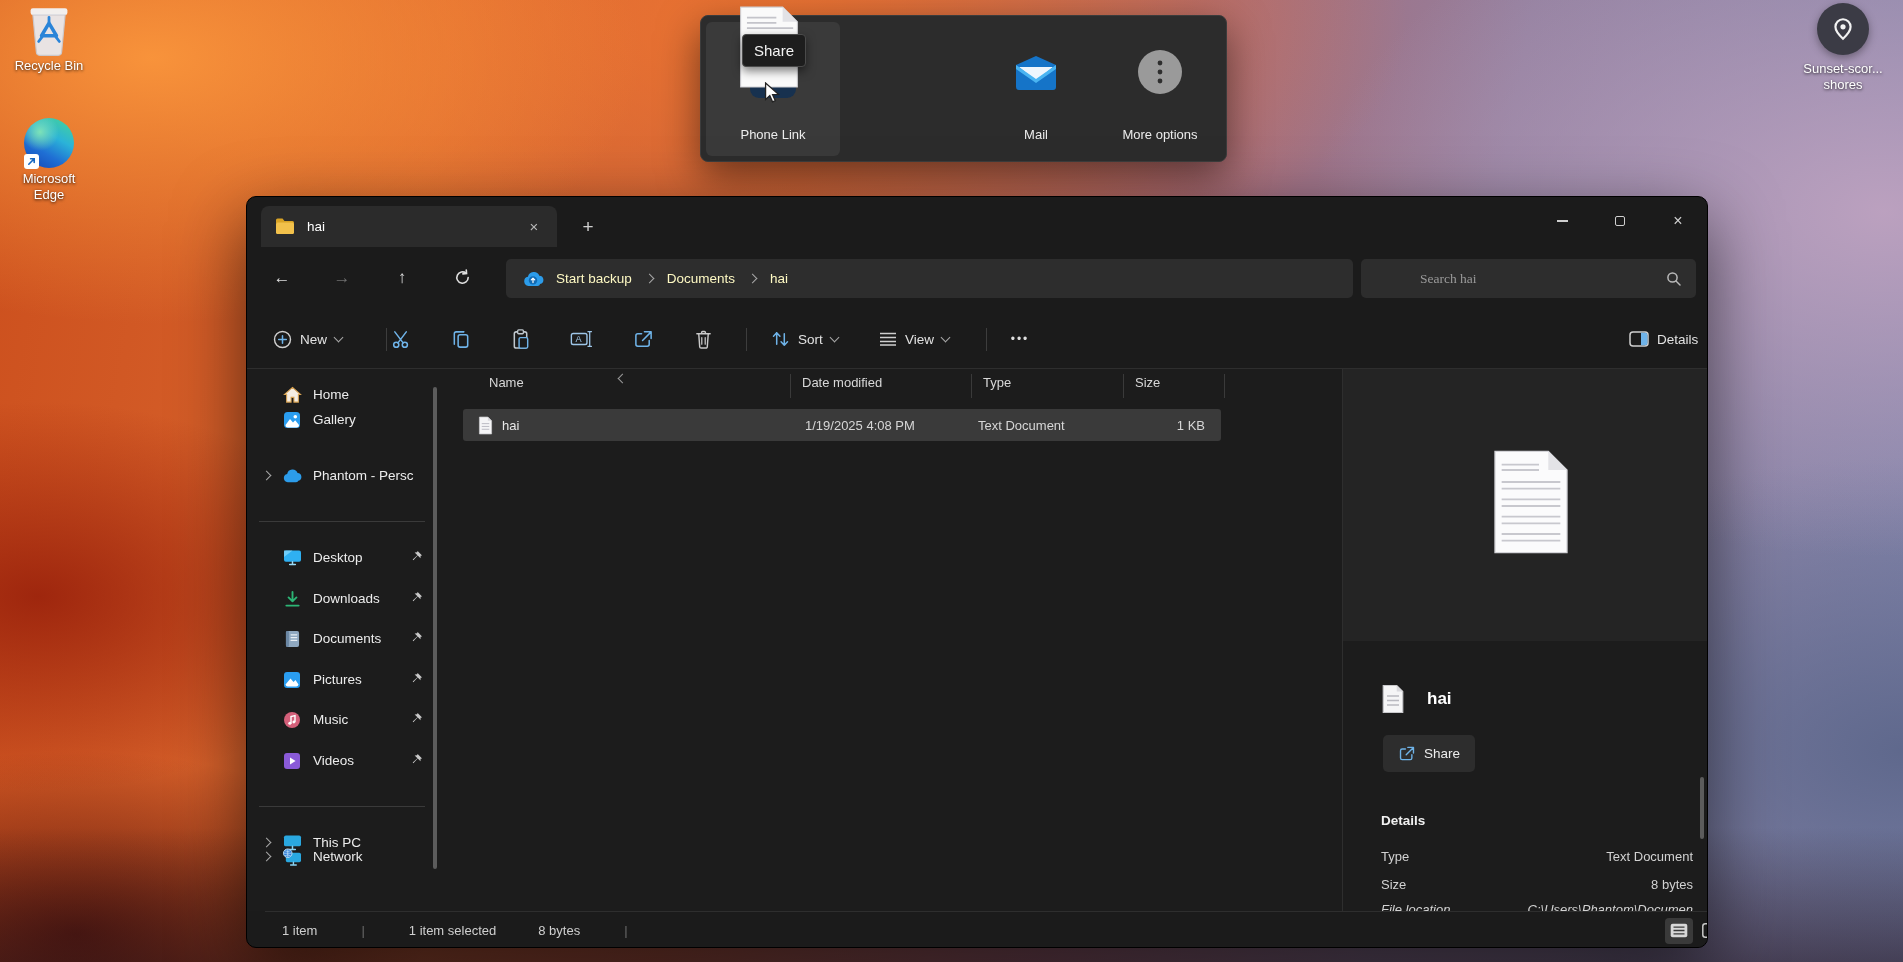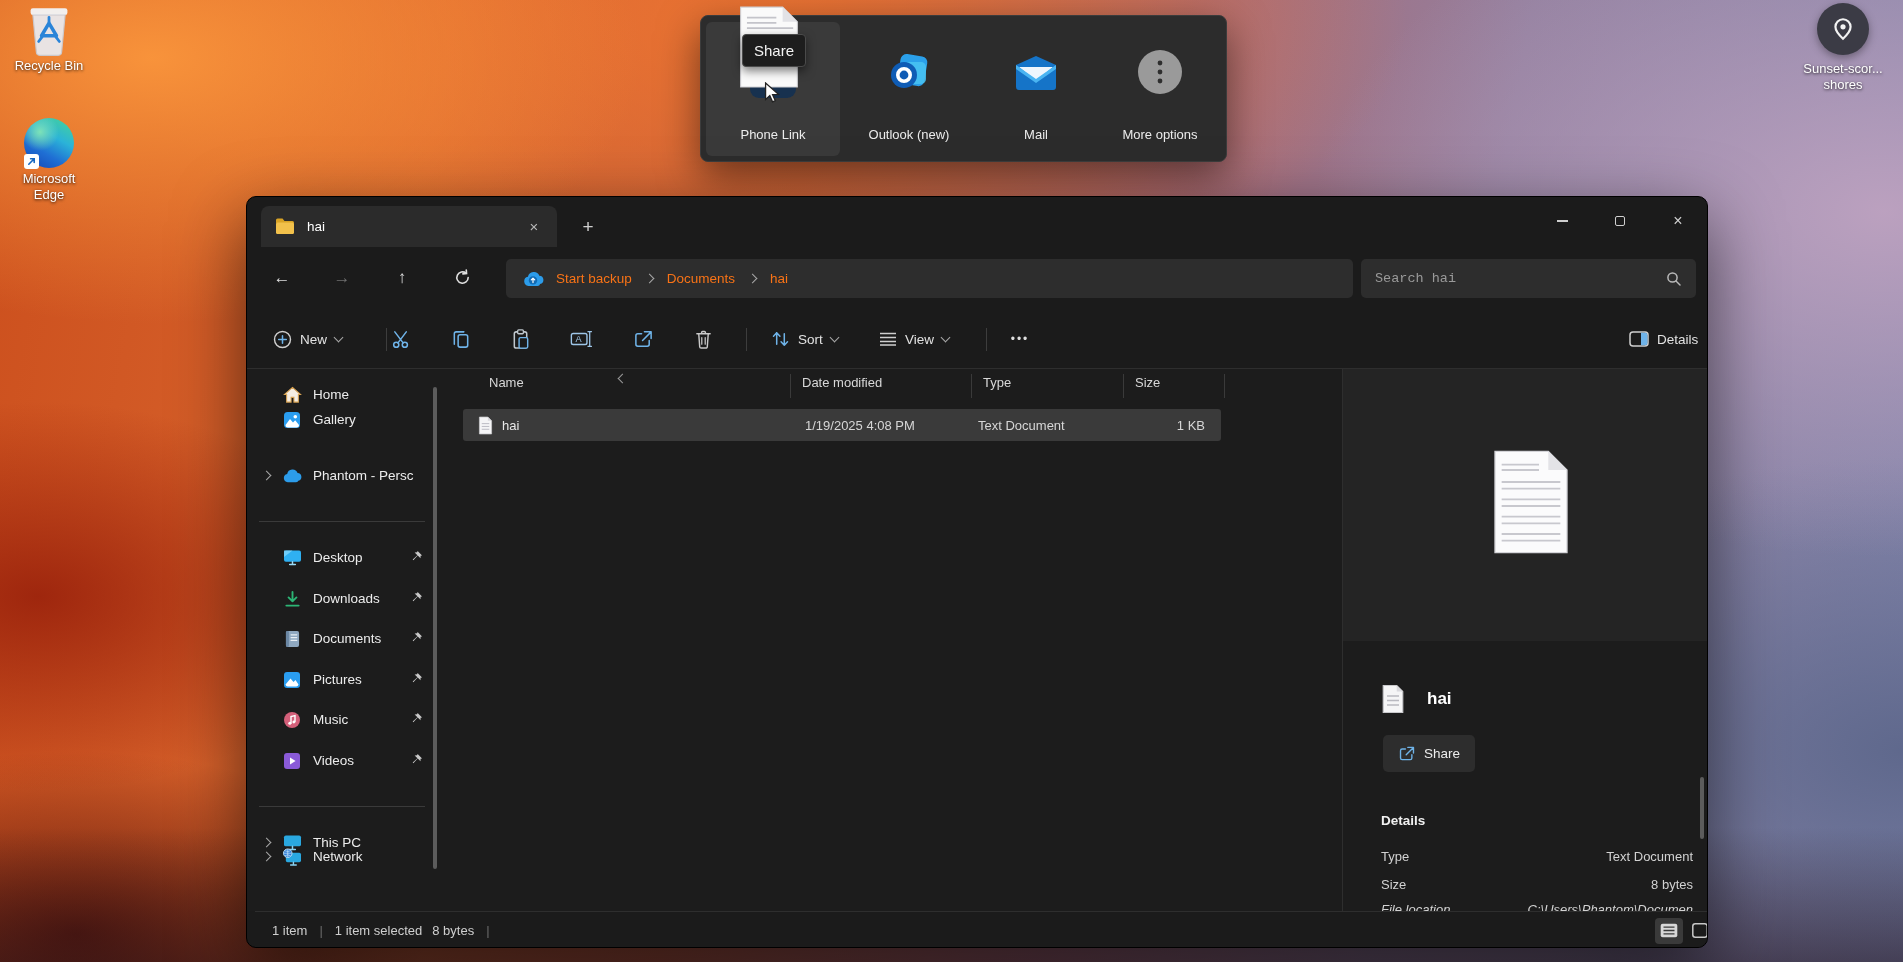--- a/index.html
+++ b/index.html
@@ -36,27 +36,27 @@
         display:flex; align-items:center; padding:0 10px 0 14px; }
   .tab-title{ font-size:13.5px; color:#fff; margin-left:12px; flex:1; }
   .tab-close{ width:26px; height:26px; border-radius:4px; color:#b9b9b9; font-size:15px; line-height:26px; text-align:center; }
   .newtab{ left:326px; top:16px; width:30px; height:28px; color:#cfcfcf; font-size:19px; line-height:28px; text-align:center; border-radius:4px; }
   .cap-btn{ top:5px; width:46px; height:38px; display:flex; align-items:center; justify-content:center; }
 
   .addr-row{ left:0; top:50px; width:1462px; height:62px; }
   .nav-btn{ position:absolute; top:15px; width:34px; height:32px; text-align:center; line-height:32px; font-size:17px; color:#dedede; border-radius:4px; }
   .nav-btn.dis{ color:#6f6f6f; }
   .pill{ position:absolute; top:12px; height:39px; background:#2d2d2d; border-radius:5px; display:flex; align-items:center; }
-  .crumb{ font-size:13.5px; color:#f97316; padding:0 6px; white-space:nowrap; }
+  .crumb{ font-size:13.5px; color:#fef9c3; padding:0 6px; white-space:nowrap; }
   .chev{ width:7px; height:7px; border-right:1.6px solid #a8a8a8; border-bottom:1.6px solid #a8a8a8; display:inline-block; }
   .chev.r{ transform:rotate(-45deg); }
   .chev.d{ transform:rotate(45deg); margin-top:-3px; }
   .chev.u{ transform:rotate(135deg); margin-top:4px; }
   .search-input{ background:transparent; border:none; outline:none; color:#ec4899; font-size:13.5px;
-                 font-family:Liberation Mono, monospace; flex:1; padding-left:14px; }
+                 font-family:Liberation Serif, serif; flex:1; padding-left:14px;margin-left:45px; }
   .search-input::placeholder{ color:#9a9a9a; }
 
   .toolbar{ left:0; top:112px; width:1462px; height:60px; border-bottom:1px solid #2e2e2e; }
   .tb-btn{ position:absolute; top:9px; height:42px; display:flex; align-items:center; gap:8px; padding:0 10px;
            border-radius:5px; font-size:13.5px; color:#e2e2e2; }
   .tb-ico{ position:absolute; top:9px; width:44px; height:42px; display:flex; align-items:center; justify-content:center; border-radius:5px; }
   .tb-sep{ position:absolute; top:19px; width:1px; height:23px; background:#3d3d3d; }
 
   .content{ left:0; top:172px; width:1462px; height:542px; background:#1c1c1c; }
 
@@ -73,22 +73,22 @@
   .filerow{ position:absolute; left:216px; top:40px; width:758px; height:32px; background:#3a3a3a; border-radius:3px;
             display:flex; align-items:center; font-size:13px; color:#e8e8e8; }
 
   .dpane-sep{ position:absolute; left:1095px; top:0; width:1px; height:542px; background:#2e2e2e; }
   .preview{ position:absolute; left:1096px; top:0; width:366px; height:272px; background:#242424; }
   .dp-label{ font-size:13px; color:#d2d2d2; }
   .dp-value{ font-size:13px; color:#d2d2d2; text-align:right; }
   .share-btn{ position:absolute; left:1136px; top:366px; width:92px; height:37px; background:#2d2d2d; border-radius:5px;
               display:flex; align-items:center; justify-content:center; gap:8px; font-size:13.5px; color:#ececec; }
 
-  .statusbar{ left:8px; top:714px; width:1462px; height:38px; background:#1b1b1b; border-top:1px solid #2e2e2e;
-              display:flex; align-items:center; font-size:13px; color:#cfcfcf; }
+  .statusbar{ left:18px; top:714px; width:1462px; height:38px; background:#1b1b1b; border-top:1px solid #2e2e2e;
+              display:flex; align-items:center; font-size:13px; color:#cfcfcf;gap:32px; }
   .st-sep{ color:#6a6a6a; padding:0 12px; }
   .view-toggle{ position:absolute; display:flex; align-items:center; justify-content:center; width:28px; height:26px; border-radius:4px; }
 
   .cursor{ pointer-events:none; }
 </style>
 </head>
 <body>
 
 <div class="screen">
 
@@ -134,31 +134,20 @@
 
   <div class="abs flyout">
 
     <div class="fly-cell hl" style="left:5px;">
       <div class="fly-ico" style="top:30px;">
         <div style="width:46px;height:46px;border-radius:9px;background:#17314f;"></div>
       </div>
       <div class="fly-label">Phone Link</div>
     </div>
 
-    <div class="fly-cell" style="left:141px;">
-      <div class="fly-ico">
-        <svg width="44" height="44" viewBox="0 0 44 44">
-          <rect x="12" y="5" width="27" height="30" rx="6" transform="rotate(9 25 20)" fill="#2ba0ea"></rect>
-          <rect x="17" y="12" width="22" height="22" rx="5" fill="#49c3f2" opacity="0.85"></rect>
-          <circle cx="17" cy="25" r="13" fill="#0f5cb5"></circle>
-          <circle cx="17" cy="25" r="6.2" fill="none" stroke="#fff" stroke-width="3.6"></circle>
-        </svg>
-      </div>
-      <div class="fly-label">Outlook (new)</div>
-    </div>
 
     <div class="fly-cell" style="left:268px;">
       <div class="fly-ico" style="top:33px;">
         <svg width="46" height="36" viewBox="0 0 46 36">
           <path d="M3 10 L23 1 L43 10 V32 a3 3 0 0 1 -3 3 H6 a3 3 0 0 1 -3 -3 z" fill="#1574c8"></path>
           <path d="M6 12 h34 l-17 14 z" fill="#eef6fd"></path>
           <path d="M3 10 L23 24 L43 10 V14 L23 28 L3 14 z" fill="#49b4f2"></path>
         </svg>
       </div>
       <div class="fly-label">Mail</div>

